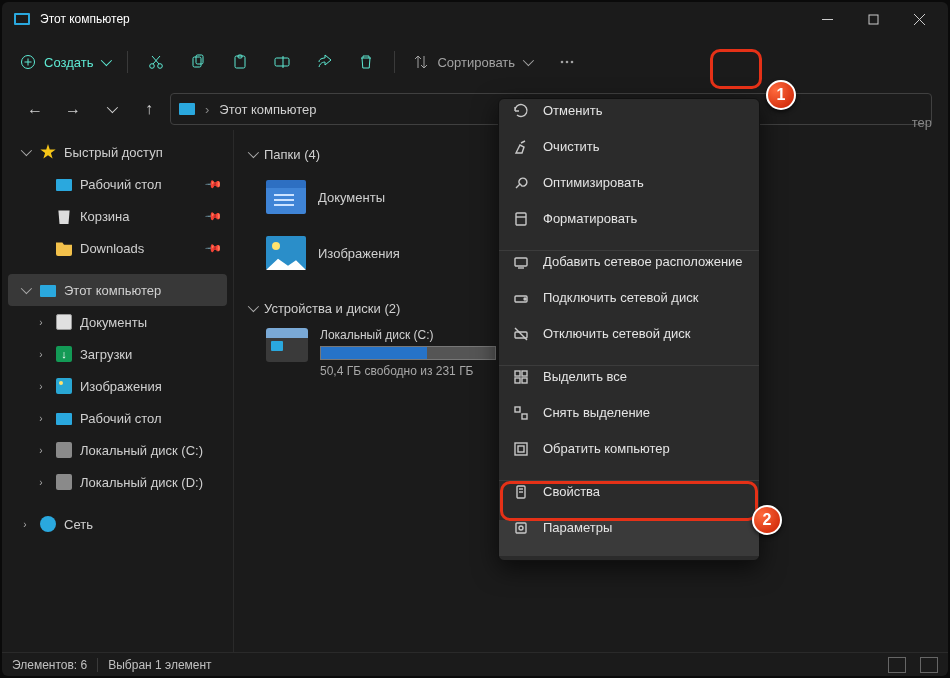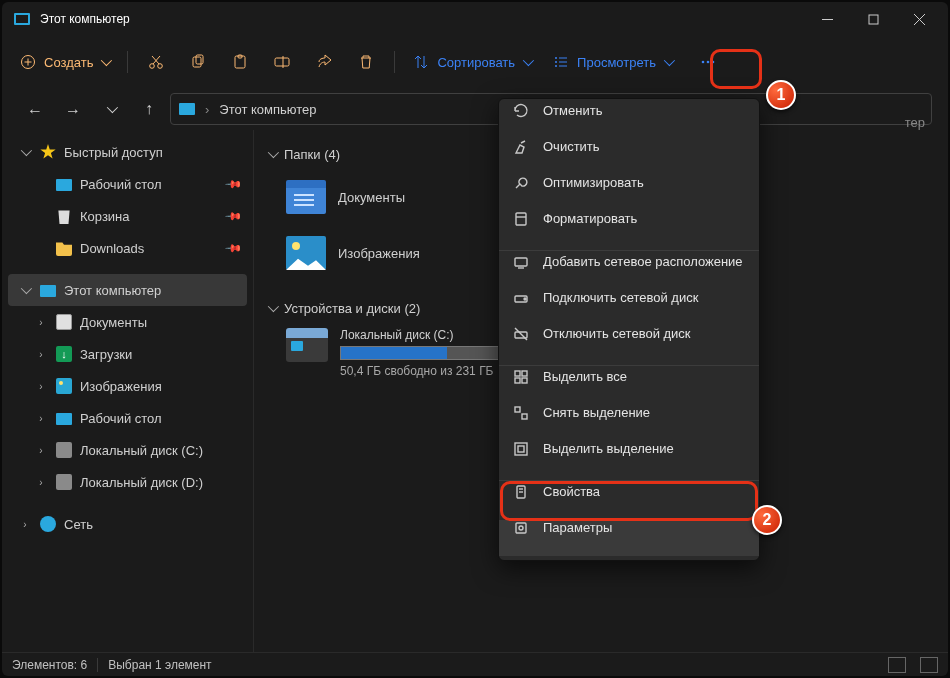--- a/index.html
+++ b/index.html
@@ -11,36 +11,36 @@
   .titlebar .app-icon { width: 16px; height: 12px; background: #2aa8de; border-radius: 1px; margin: 0 10px 0 6px; position: relative; }
   .titlebar .app-icon::after { content: ""; position: absolute; inset: 2px; background: #1b1b1b; }
   .titlebar .app-icon::before { content: ""; position: absolute; left: 2px; right: 2px; top: 2px; height: 2px; background: #2aa8de; }
   .title-text { flex: 0 0 auto; }
   .title-spacer { flex: 1; }
   .win-btn { width: 46px; height: 34px; display: flex; align-items: center; justify-content: center; color: #ccc; }
   .win-btn svg { width: 11px; height: 11px; stroke: currentColor; fill: none; stroke-width: 1; }
 
   
   .toolbar { height: 52px; display: flex; align-items: center; padding: 0 8px; gap: 2px; color: #d0d0d0; font-size: 13px; position: relative; }
-  .tb-btn { height: 36px; padding: 0 10px; border-radius: 4px; display: flex; align-items: center; gap: 8px; color: #3b82f6; }
+  .tb-btn { height: 36px; padding: 0 10px; border-radius: 4px; display: flex; align-items: center; gap: 8px; color: #a3a3a3; }
   .tb-btn.icon-only { width: 40px; justify-content: center; padding: 0; }
-  .tb-btn.disabled { color: #fdba74; }
+  .tb-btn.disabled { color: #5eead4; }
   .tb-sep { width: 1px; height: 22px; background: #3a3a3a; margin: 0 6px; }
   .tb-ico { width: 16px; height: 16px; display: block; }
 
   
   .navbar { height: 42px; display: flex; align-items: center; padding: 0 10px; gap: 4px; margin: 0 6px; }
   .nav-btn { width: 34px; height: 32px; display: flex; align-items: center; justify-content: center; color: #d0d0d0; border-radius: 4px; }
   .address { flex: 1; height: 32px; border: 1px solid #404040; border-radius: 4px; display: flex; align-items: center; padding: 0 8px; gap: 10px; color: #d0d0d0; font-size: 13px; }
   .address .pc-ico { width: 16px; height: 12px; background: #2aa8de; border-radius: 1px; }
   .address .crumb-sep { color: #888; }
 
   
   .body { flex: 1; display: flex; min-height: 0; }
-  .sidebar { width: 252px; border-right: 1px solid #2a2a2a; padding: 6px 2px; color: #d0d0d0; font-size: 13px; overflow: hidden; }
+  .sidebar { width: 232px; border-right: 1px solid #2a2a2a; padding: 6px 2px; color: #d0d0d0; font-size: 13px; overflow: hidden; }
   .tree-item { height: 32px; display: flex; align-items: center; padding: 0 6px 0 10px; gap: 8px; border-radius: 4px; margin: 0 4px; position: relative; }
   .tree-item.child { padding-left: 48px; }
   .tree-item.active { background: #383838; }
   .tree-item .exp { width: 14px; text-align: center; color: #aaa; font-size: 10px; }
   .tree-item .pin { margin-left: auto; color: #777; font-size: 11px; transform: rotate(45deg); }
   .ico { width: 16px; height: 16px; border-radius: 2px; flex-shrink: 0; }
   .ico.star { background: #f5c518; clip-path: polygon(50% 0,61% 35%,98% 35%,68% 57%,79% 91%,50% 70%,21% 91%,32% 57%,2% 35%,39% 35%); }
   .ico.monitor { background: #2aa8de; height: 12px; border-radius: 1px; margin-top: 2px; }
   .ico.bin { background: #dcdcdc; clip-path: polygon(15% 15%,85% 15%,78% 100%,22% 100%); }
   .ico.folder { background: #f3c14b; clip-path: polygon(0 15%,40% 15%,50% 30%,100% 30%,100% 100%,0 100%); }
@@ -167,32 +167,20 @@
         </svg>
       </div>
     <div class="tb-sep"></div>
     <div class="tb-btn">
       <svg class="tb-ico" viewBox="0 0 16 16">
           <path d="M5 2 L5 14 M2 5 L5 2 L8 5 M11 14 L11 2 M8 11 L11 14 L14 11" fill="none" stroke="currentColor"></path>
         </svg>
       <span>Сортировать</span>
       <span class="chev-down"></span>
     </div>
-    <div class="tb-btn">
-      <svg class="tb-ico" viewBox="0 0 16 16">
-          <circle cx="3" cy="4" r="1" fill="currentColor"></circle>
-          <circle cx="3" cy="8" r="1" fill="currentColor"></circle>
-          <circle cx="3" cy="12" r="1" fill="currentColor"></circle>
-          <line x1="6" y1="4" x2="14" y2="4" stroke="currentColor"></line>
-          <line x1="6" y1="8" x2="14" y2="8" stroke="currentColor"></line>
-          <line x1="6" y1="12" x2="14" y2="12" stroke="currentColor"></line>
-        </svg>
-      <span>Просмотреть</span>
-      <span class="chev-down"></span>
-    </div>
     <div class="tb-btn icon-only" style="margin-left:4px">
       <svg class="tb-ico" viewBox="0 0 16 16">
           <circle cx="3" cy="8" r="1.3" fill="currentColor"></circle>
           <circle cx="8" cy="8" r="1.3" fill="currentColor"></circle>
           <circle cx="13" cy="8" r="1.3" fill="currentColor"></circle>
         </svg>
     </div>
   </div>
 
   <div class="navbar">
@@ -413,21 +401,21 @@
         </span>
         <span>Снять выделение</span>
       </div>
       <div class="ctx-item">
         <span class="ctx-ico">
           <svg viewBox="0 0 16 16">
             <rect x="2" y="2" width="12" height="12"></rect>
             <rect x="5" y="5" width="6" height="6"></rect>
           </svg>
         </span>
-        <span>Выделить выделение</span>
+        <span>Обратить компьютер</span>
       </div>
     </div>
   <div class="ctx-sep"></div>
   <div id="ctx4">
       <div class="ctx-item">
         <span class="ctx-ico">
           <svg viewBox="0 0 16 16">
             <rect x="4" y="2" width="8" height="12" rx="1"></rect>
             <line x1="6" y1="5" x2="10" y2="5"></line>
             <line x1="6" y1="8" x2="10" y2="8"></line>
@@ -440,18 +428,18 @@
           <svg viewBox="0 0 16 16">
             <rect x="3" y="3" width="10" height="10" rx="1"></rect>
             <circle cx="8" cy="8" r="2"></circle>
           </svg>
         </span>
         <span>Параметры</span>
       </div>
     </div>
 </div>
 
-<div style="position:absolute; right:25px; top:115px; color:#888; font-size:13px; z-index:5">тер</div>
+<div style="position:absolute; right:18px; top:115px; color:#888; font-size:13px; z-index:5">тер</div>
 
 <div class="anno-box" style="left:710px; top:49px; width:52px; height:40px"></div>
 <div class="anno-num" style="left:766px; top:80px">1</div>
 <div class="anno-box" style="left:500px; top:481px; width:258px; height:40px"></div>
 <div class="anno-num" style="left:752px; top:505px">2</div>
 
 </body></html>

